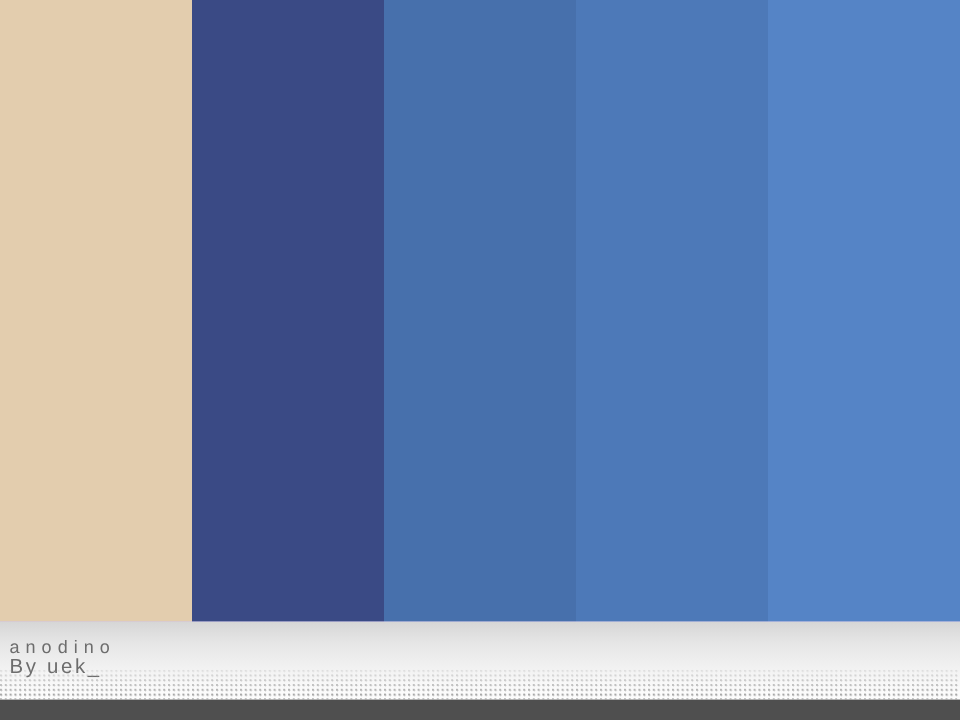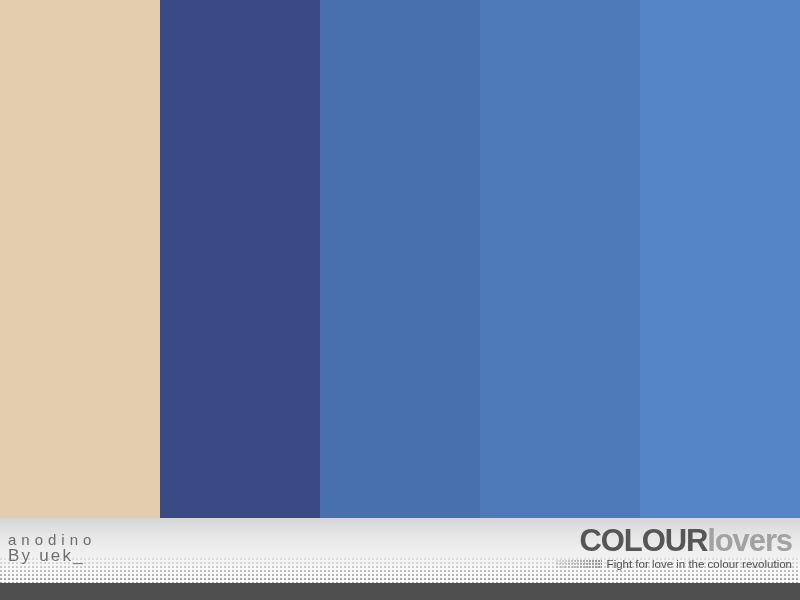--- a/index.html
+++ b/index.html
@@ -146,27 +146,18 @@
     <div class="swatch" style="background-color: rgb(85, 132, 198);"></div>
   </div>
 
   <div id="footer">
 
     <div id="palette-meta">
       <div id="palette-title" style="color: rgb(109, 109, 109);">anodino</div>
       <div id="palette-author" style="color: rgb(109, 109, 109);">By uek_</div>
     </div>
 
-    <div id="brand">
-      <div id="brand-wordmark">
-        <span id="brand-primary" style="color: rgb(86, 86, 86);">COLOUR</span><span id="brand-secondary" style="color: rgb(162, 162, 162);">lovers</span>
-      </div>
-      <div id="brand-tagline-row">
-        <span id="brand-dot-leader"></span>
-        <span id="brand-tagline">Fight for love in the colour revolution</span>
-      </div>
-    </div>
 
     <div id="dot-overlay"></div>
     <div id="bottom-bar" style="background: rgb(79, 79, 79);"></div>
   </div>
 
 </div>
 
 </body></html>

